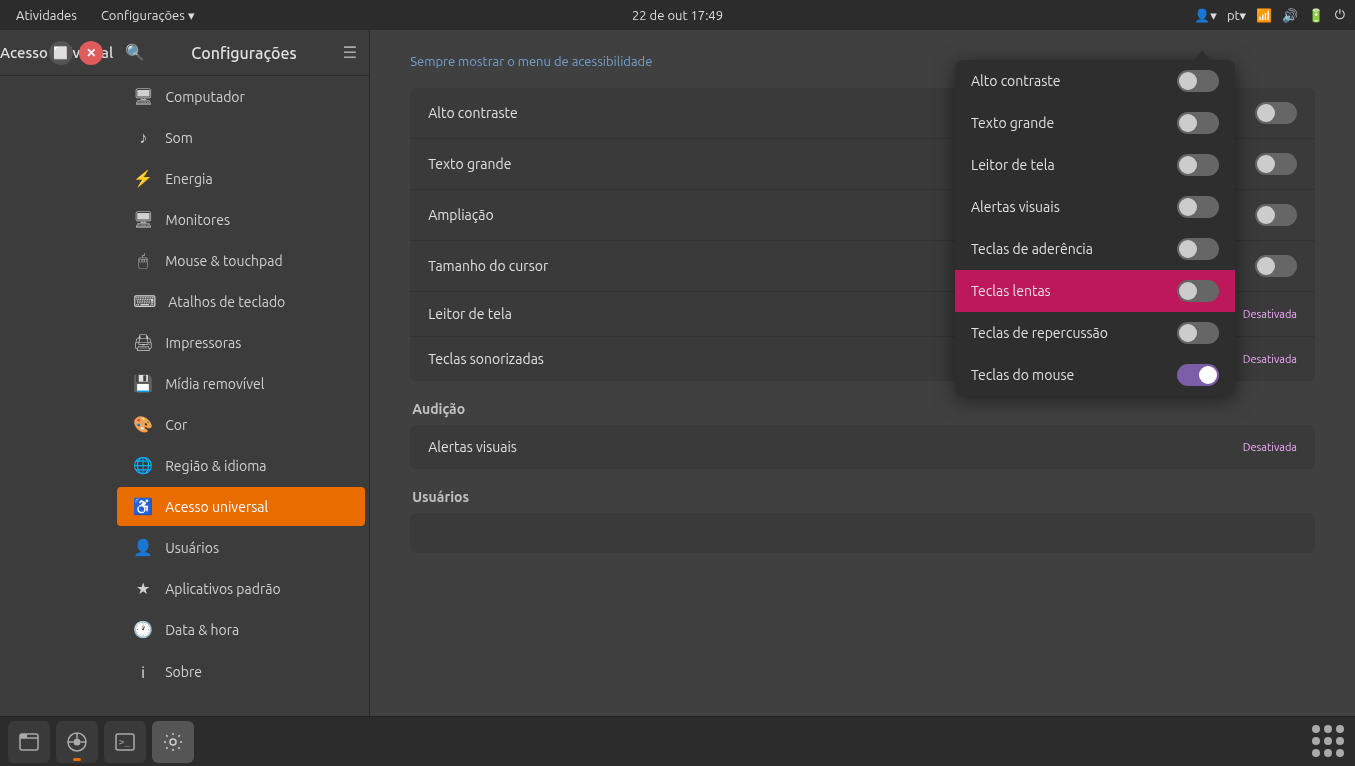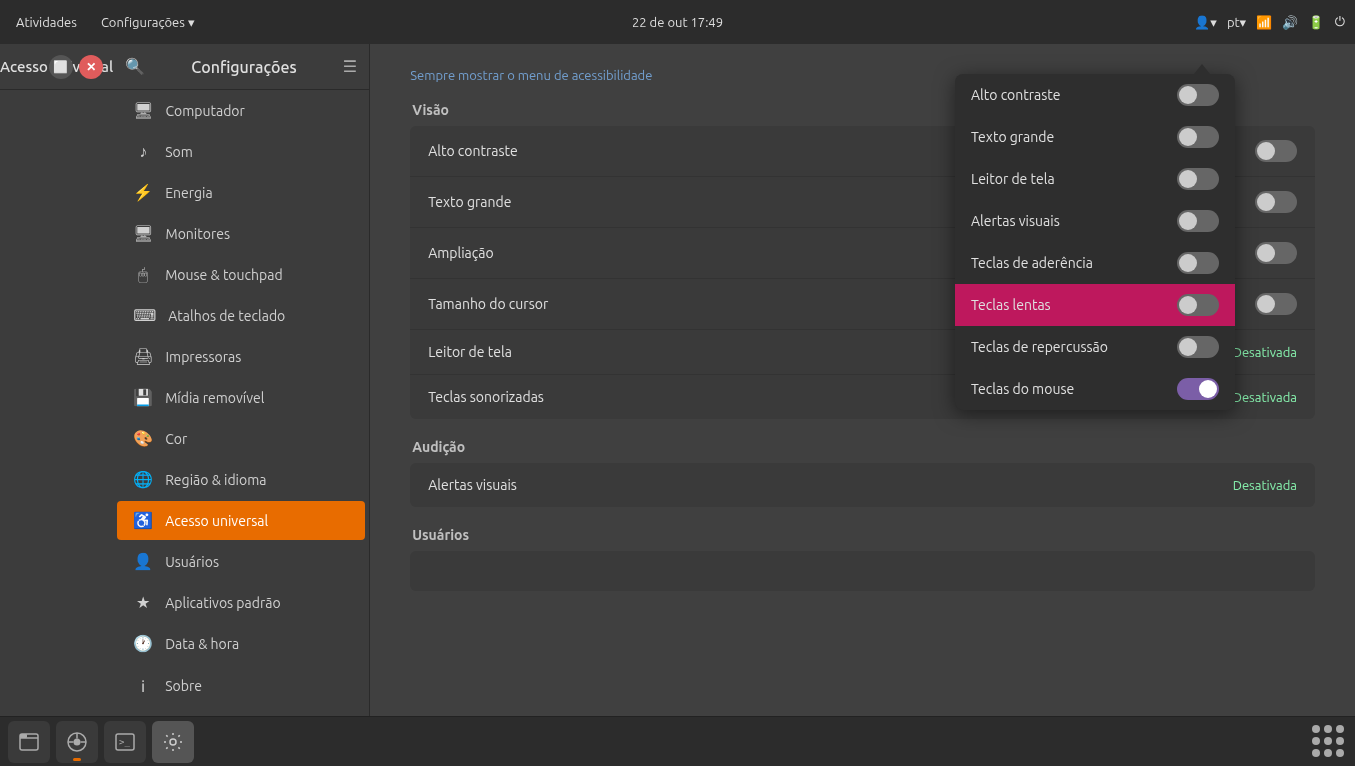--- a/index.html
+++ b/index.html
@@ -7,21 +7,21 @@
       width: 1355px;
       height: 766px;
       background: #3c3c3c;
       font-family: 'Ubuntu', 'Segoe UI', sans-serif;
       overflow: hidden;
       color: #e0e0e0;
     }
 
     
     .topbar {
-      height: 44px;
+      height: 30px;
       background: #2c2c2c;
       display: flex;
       align-items: center;
       justify-content: space-between;
       padding: 0 10px;
       font-size: 13px;
       color: #ddd;
     }
     .topbar-left { display: flex; align-items: center; gap: 12px; }
     .topbar-center { position: absolute; left: 50%; transform: translateX(-50%); font-size: 13px; }
@@ -153,21 +153,21 @@
     .settings-row {
       display: flex;
       align-items: center;
       justify-content: space-between;
       padding: 14px 18px;
       border-bottom: 1px solid #333;
       font-size: 14px;
     }
     .settings-row:last-child { border-bottom: none; }
     .settings-row-label { color: #e0e0e0; }
-    .status-text { color: #86efac; font-size: 13px; text-align: center; }
+    .status-text { color: #f0abfc; font-size: 11px; text-align: center; }
 
     
     .toggle {
       width: 42px; height: 22px;
       border-radius: 11px;
       background: #666;
       position: relative;
       cursor: pointer;
       display: inline-block;
       flex-shrink: 0;
@@ -357,21 +357,20 @@
       </div>
       <div class="sidebar-item">
         <span class="icon">ℹ</span>
         <span>Sobre</span>
       </div>
     </div>
 
     <div class="content" style="position:relative;">
       <a class="accessibility-link">Sempre mostrar o menu de acessibilidade</a>
 
-      <div class="section-title">Visão</div>
       <div class="settings-group">
         <div class="settings-row">
           <span class="settings-row-label">Alto contraste</span>
           <span class="toggle"></span>
         </div>
         <div class="settings-row">
           <span class="settings-row-label">Texto grande</span>
           <span class="toggle"></span>
         </div>
         <div class="settings-row">

